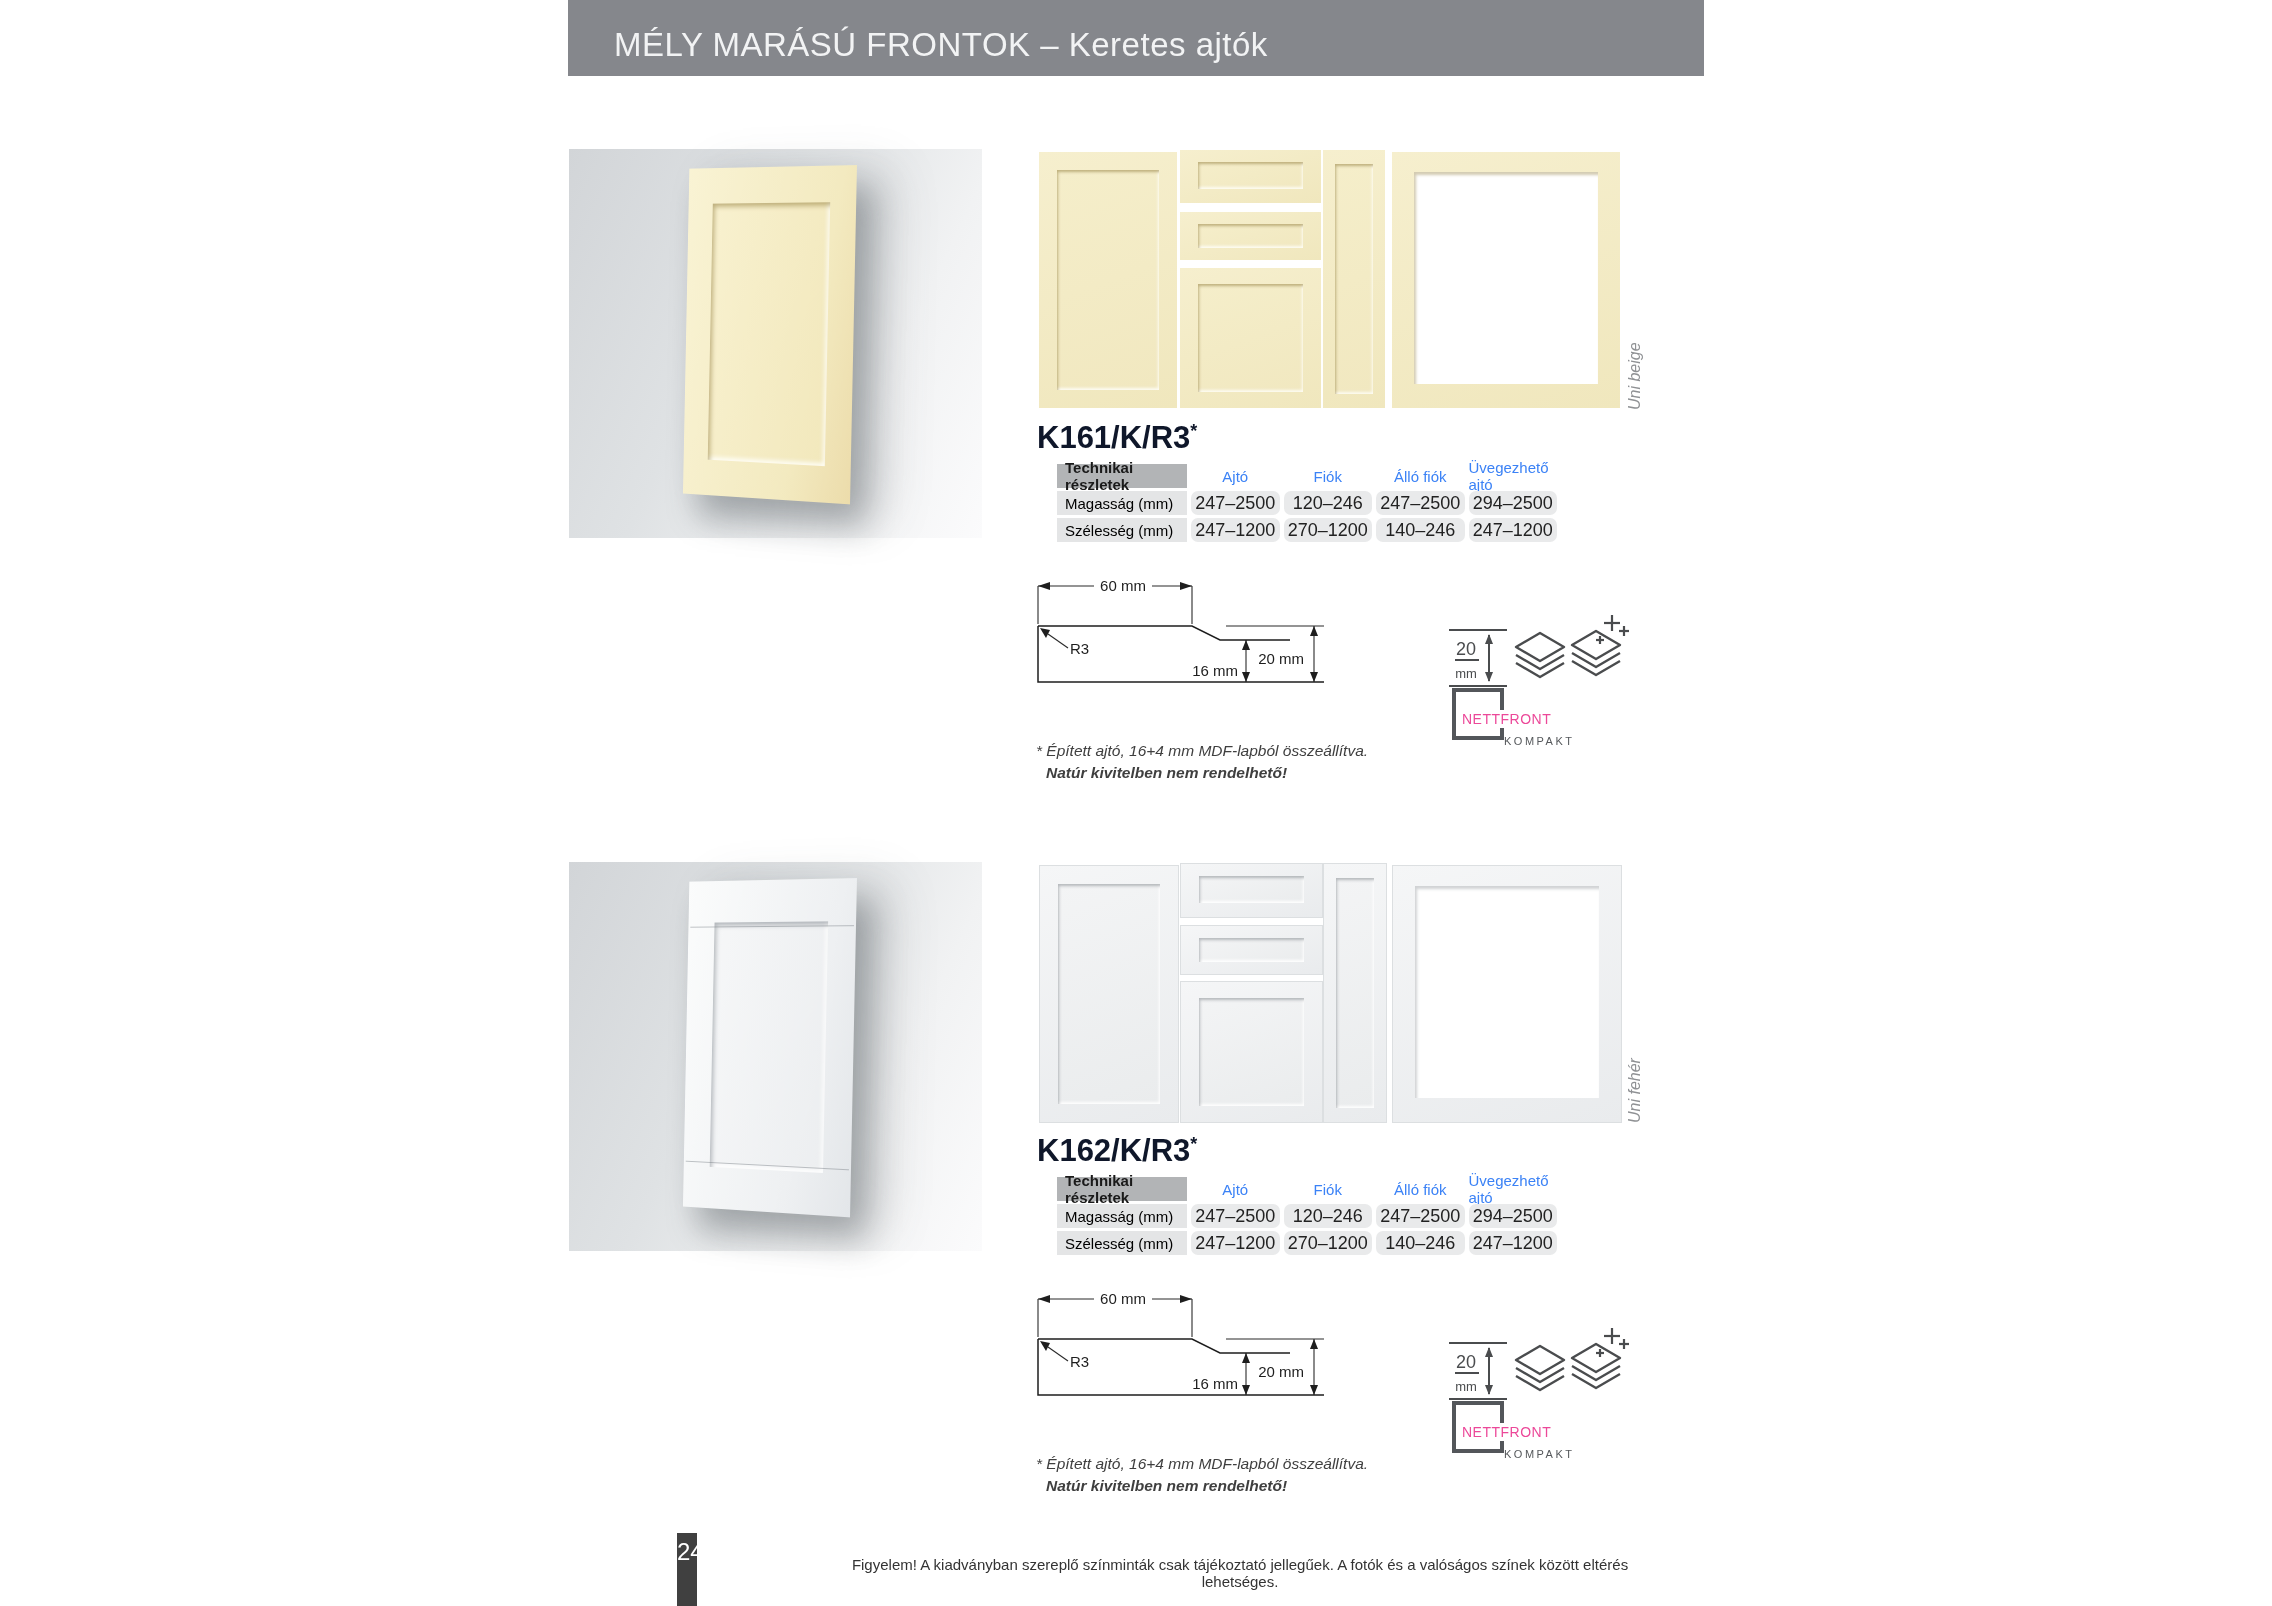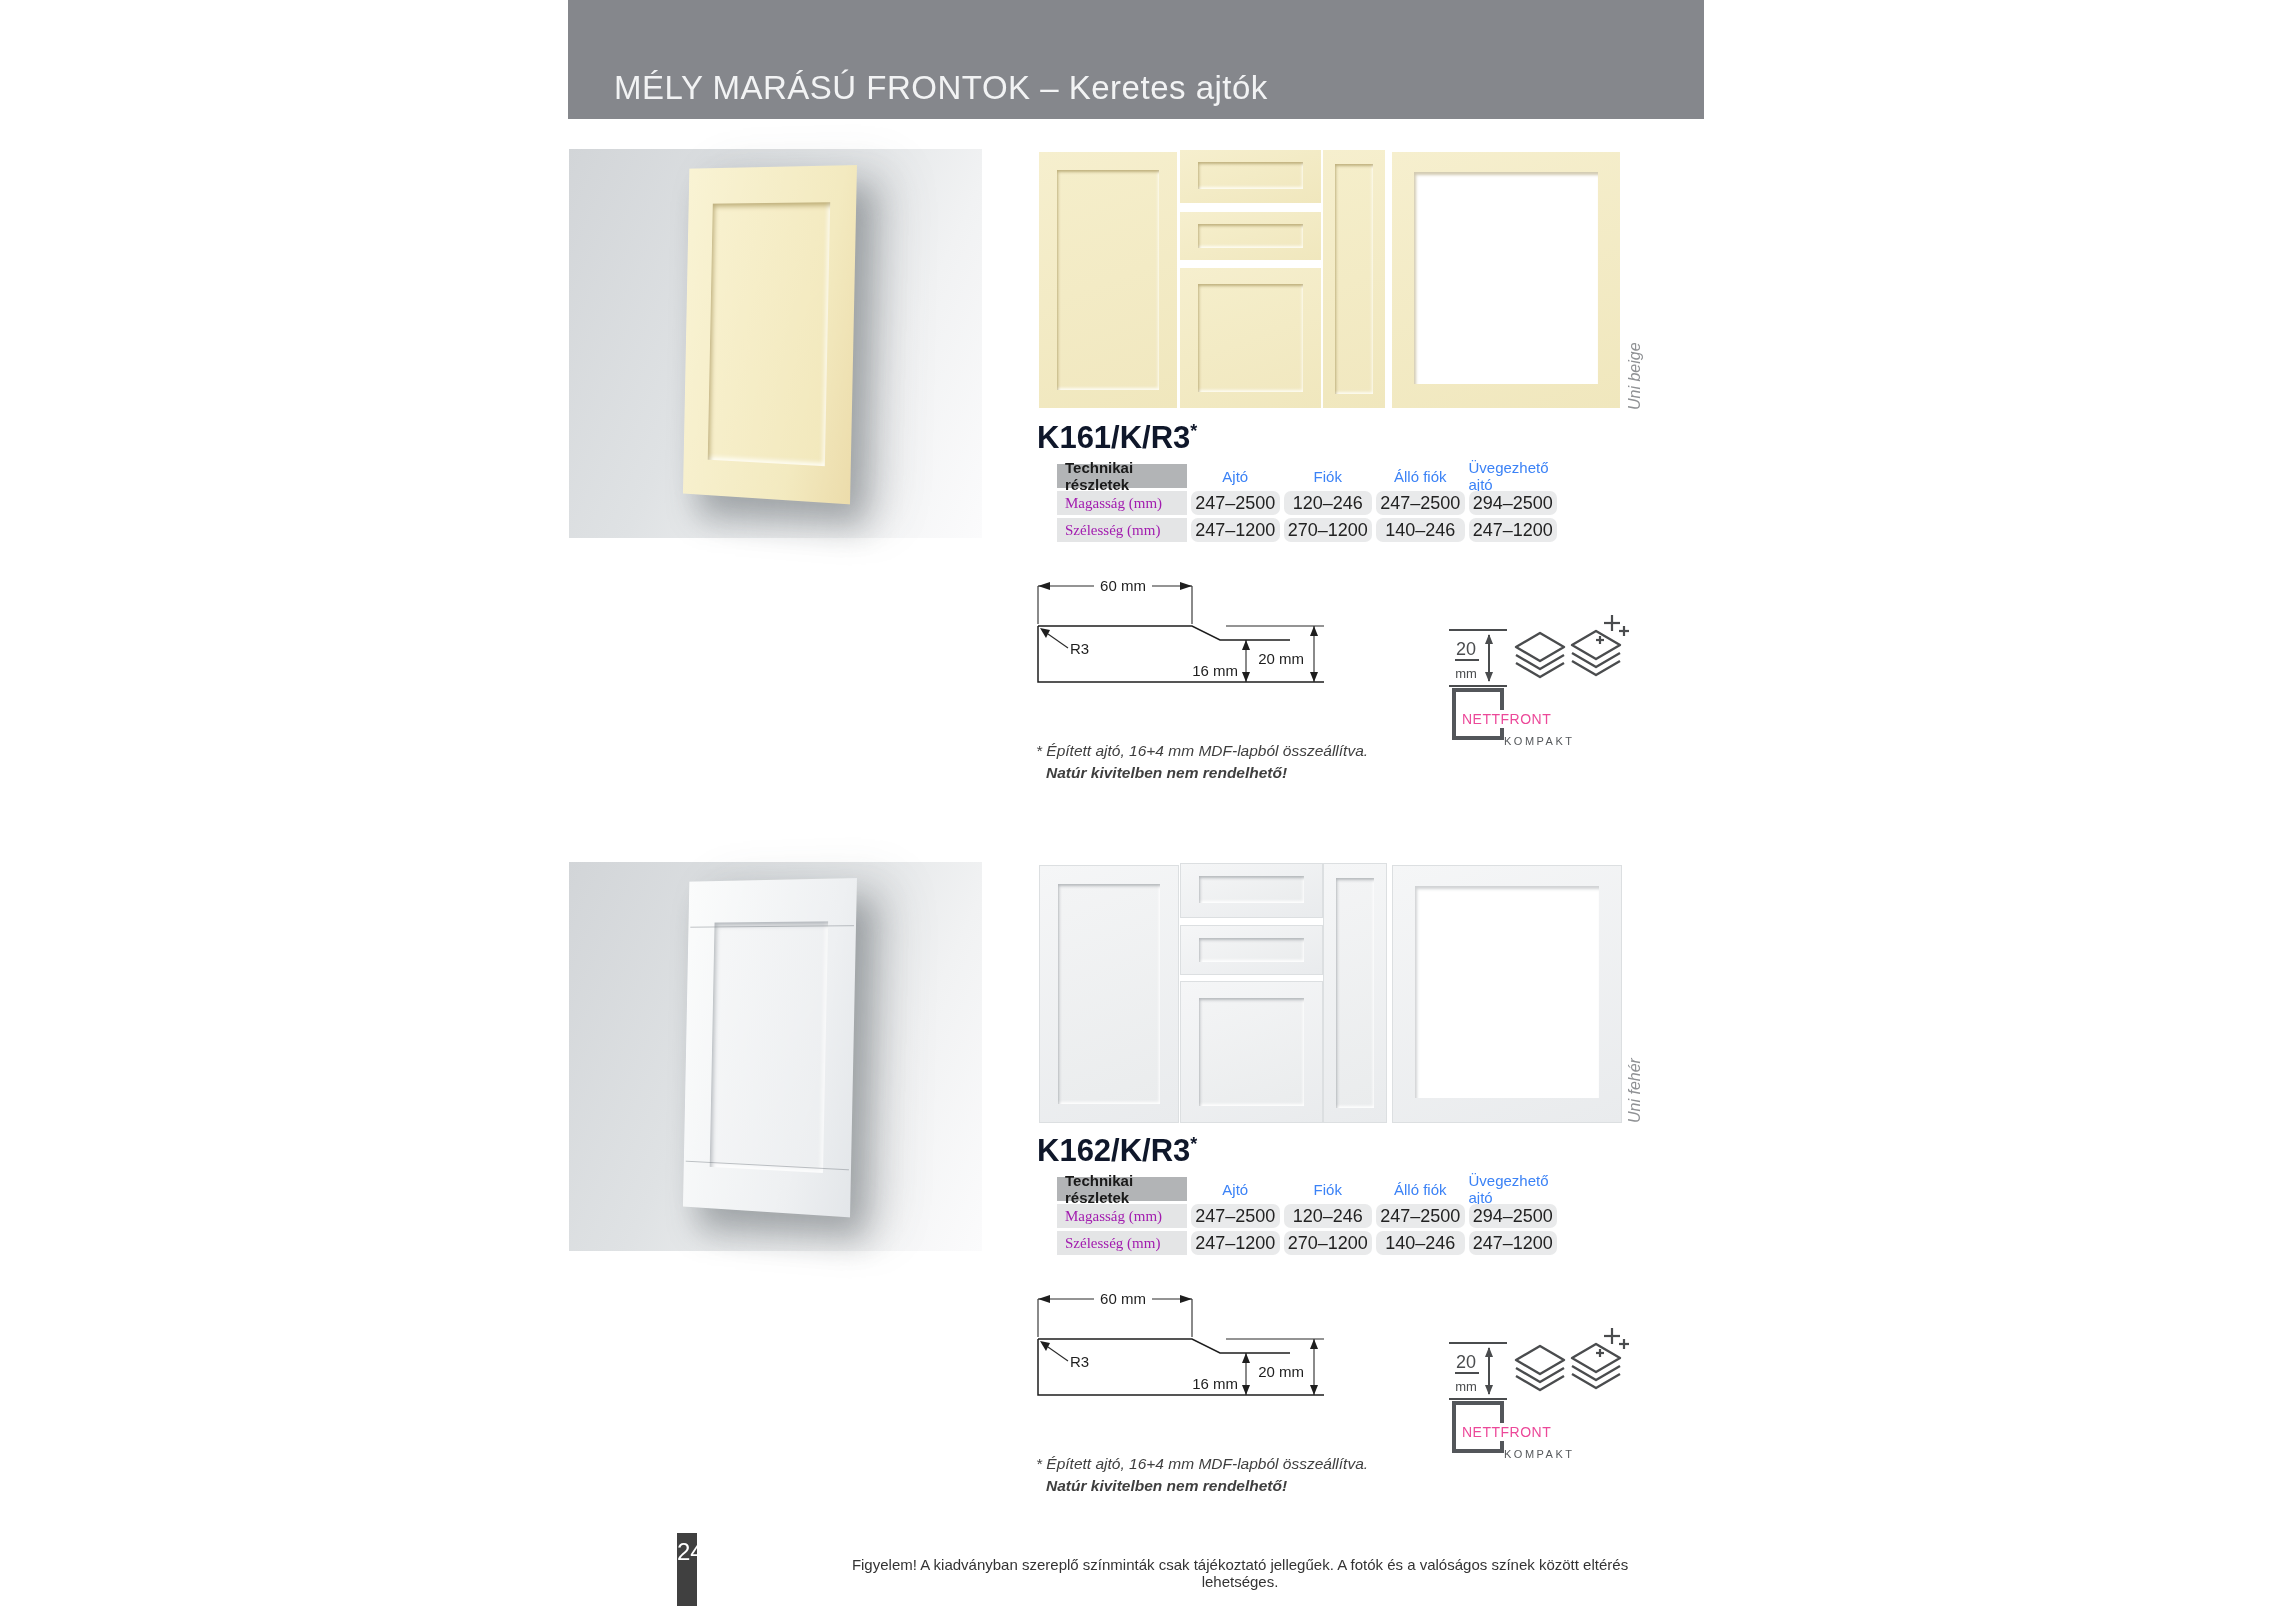--- a/index.html
+++ b/index.html
@@ -1,20 +1,20 @@
 <!DOCTYPE html>
 <html><head>
 <meta charset="utf-8">
 <style>
   html,body{margin:0;padding:0;background:#fff;}
   .page{position:relative;width:2272px;height:1606px;background:#ffffff;
         font-family:"Liberation Sans", sans-serif;color:#222;overflow:hidden;}
 
   
-  .header-bar{position:absolute;left:568px;top:0;width:1136px;height:119px;background:#85878c;}
+  .header-bar{position:absolute;left:568px;top:0;width:1136px;height:76px;background:#85878c;}
   .header-title{position:absolute;left:46px;bottom:12px;color:#f2f3f4;font-size:33px;letter-spacing:.5px;white-space:nowrap;}
 
   
   .product-section{position:absolute;left:0;width:2272px;height:713px;}
   .sec1{top:0;} .sec2{top:713px;}
 
   
   .photo{position:absolute;left:569px;top:149px;width:413px;height:389px;
          background:linear-gradient(115deg,#d2d5d8 0%,#dfe2e4 40%,#f1f2f3 72%,#fbfbfc 100%);}
   .photo-door{position:absolute;left:112px;top:18px;width:174px;height:332px;
@@ -55,21 +55,21 @@
         font-style:italic;font-size:16px;color:#8f9194;white-space:nowrap;}
 
   
   .product-code{position:absolute;left:1037px;top:420px;font-size:31px;font-weight:bold;color:#0f172a;}
   .product-code sup{font-size:18px;}
   .spec-table{position:absolute;left:1037px;top:464px;width:500px;display:grid;
         grid-template-columns:130px 1fr 1fr 1fr 1fr;grid-auto-rows:24px;gap:3px 4px;font-size:15px;margin-left:20px;}
   .cell{display:flex;align-items:center;}
   .th-label{background:#b2b4b6;font-weight:bold;color:#1a1a1a;padding:0 8px;}
   .th-col{justify-content:center;color:#3b82f6;}
-  .td-label{background:#e4e5e6;color:#a21caf;padding:0 8px;font-family:Liberation Serif, serif;}
+  .td-label{background:#e4e5e6;color:#000000;padding:0 8px;}
   .td-val{background:#e9eaeb;justify-content:center;font-size:18px;color:#222;border-radius:7px;}
 
   
   .profile-svg{position:absolute;left:1022px;top:572px;}
   svg{font-family:inherit;}
   .thickness-icon{position:absolute;left:1449px;top:626px;}
   .layers-icon{position:absolute;left:1510px;top:630px;}
   .layers-gloss-icon{position:absolute;left:1566px;top:614px;}
   .logo{position:absolute;left:1452px;top:688px;width:110px;height:58px;}
   .logo .square{position:absolute;left:0;top:0;width:44px;height:44px;border:4px solid #53565a;}

